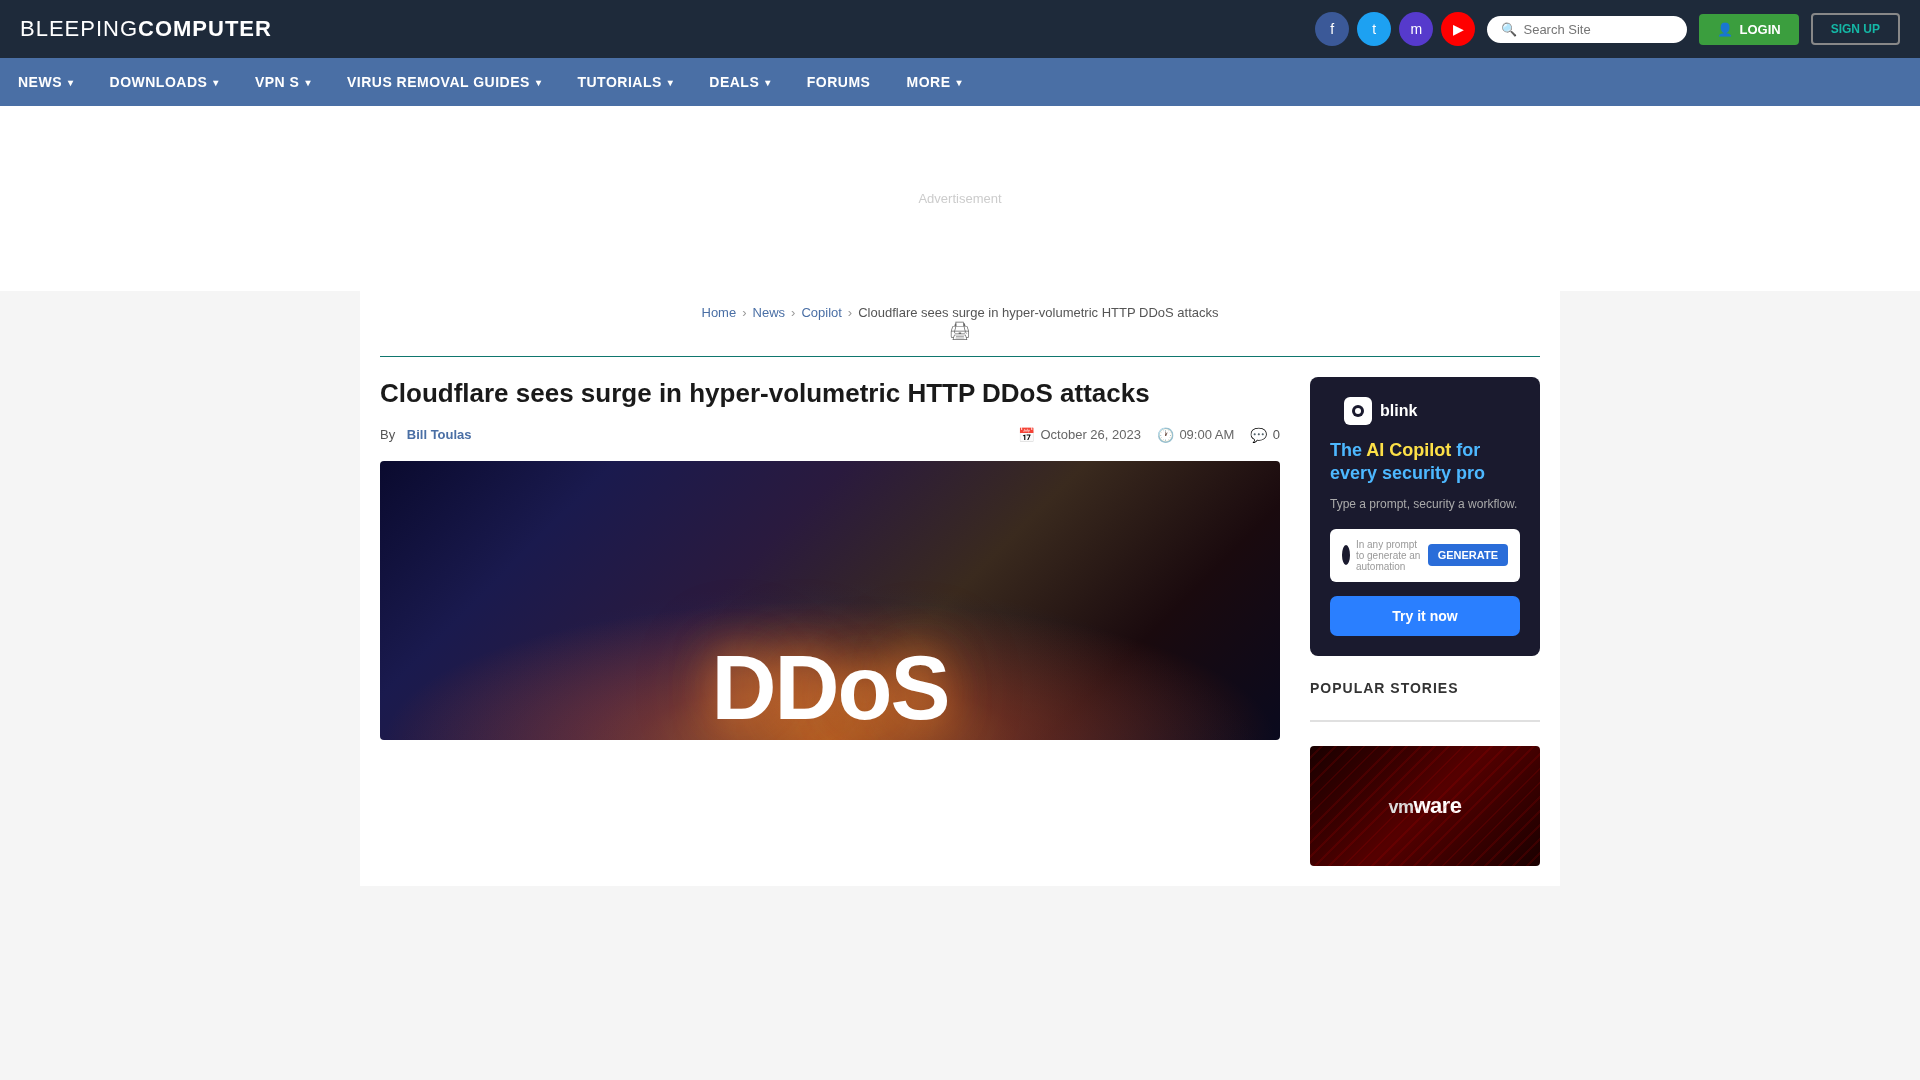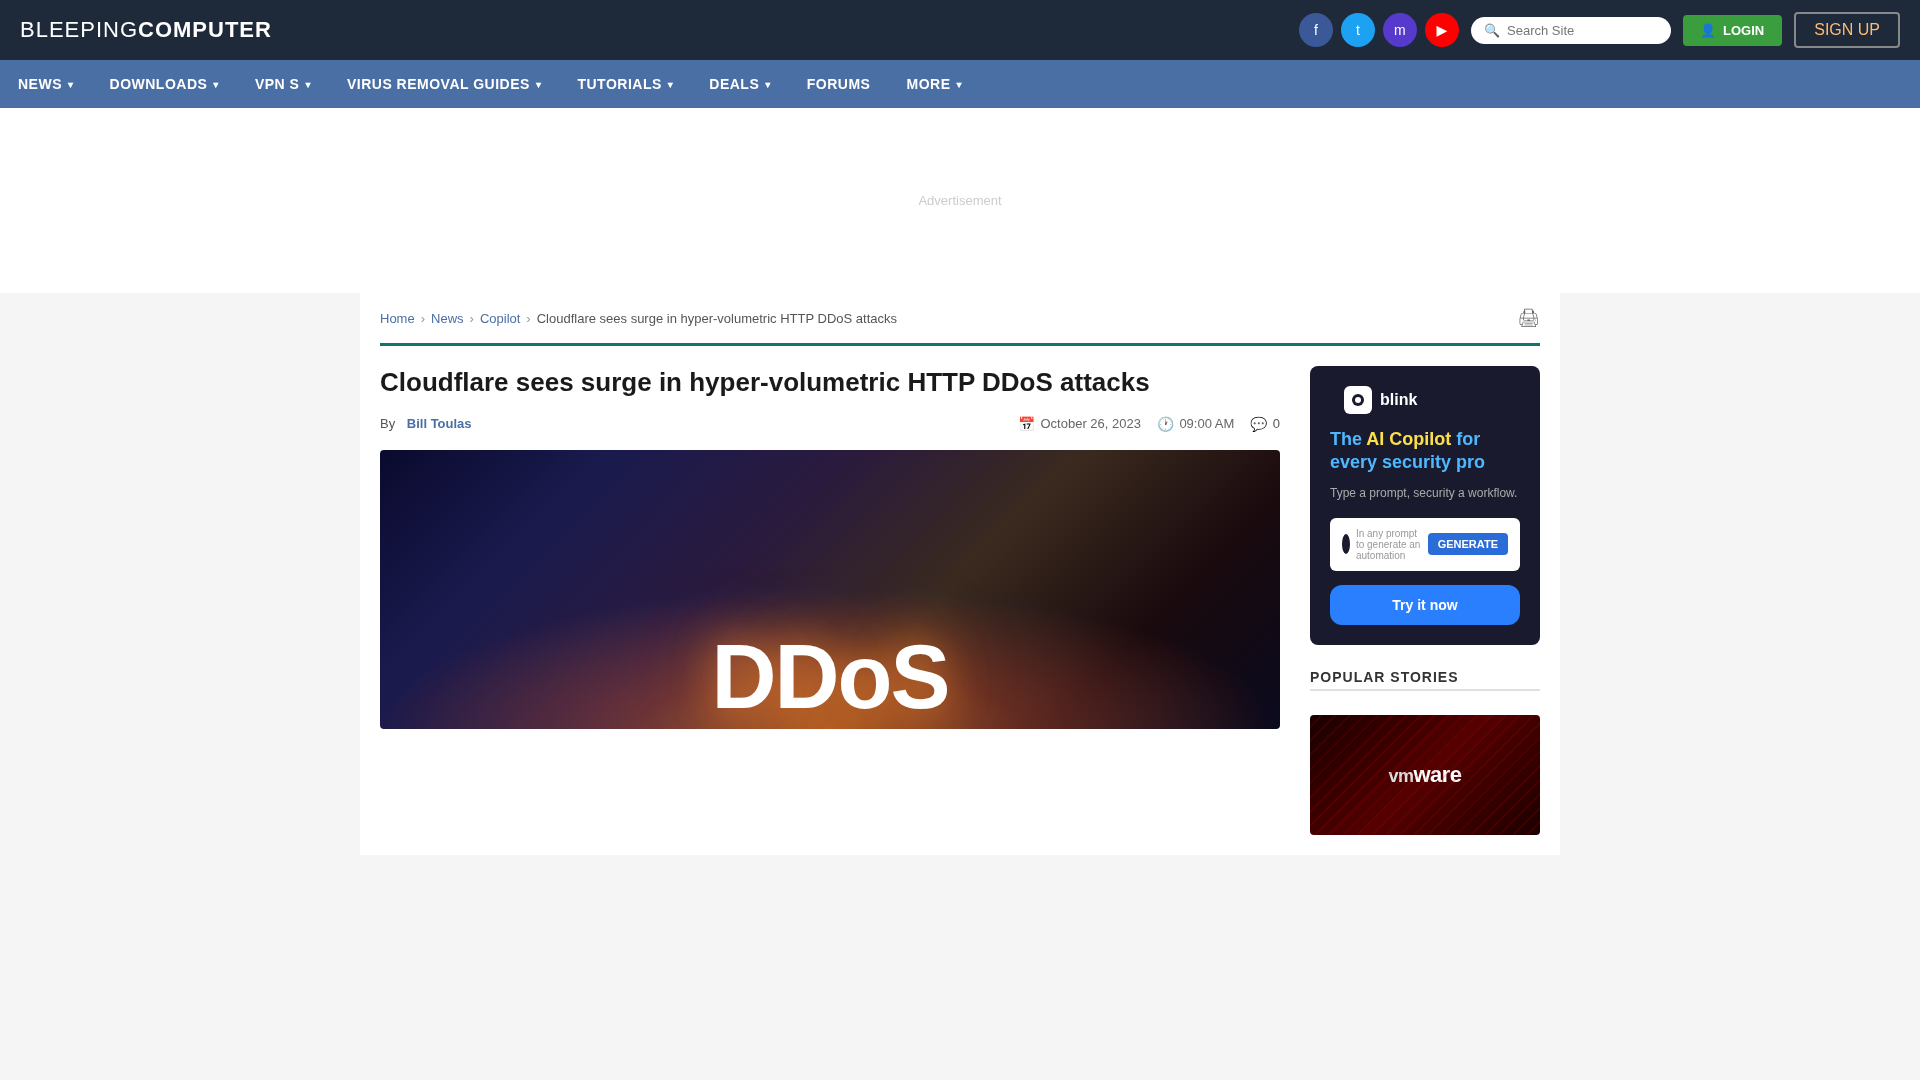--- a/index.html
+++ b/index.html
@@ -73,27 +73,27 @@
       border-radius: 4px;
       cursor: pointer;
       font-size: 13px;
       font-weight: bold;
       display: flex;
       align-items: center;
       gap: 6px;
     }
     .btn-signup {
       background: transparent;
-      color: #fdba74;
+      color: #14b8a6;
       border: 2px solid #888;
       padding: 7px 18px;
       border-radius: 4px;
       cursor: pointer;
-      font-size: 16px;
-      font-weight: normal;
+      font-size: 12px;
+      font-weight: bold;
     }
 
     
     .nav {
       background: #4a6fa5;
       display: flex;
       align-items: stretch;
     }
     .nav-item {
       color: white;
@@ -131,22 +131,23 @@
       padding: 0 20px;
       background: white;
     }
 
     
     .breadcrumb {
       display: flex;
       align-items: center;
       padding: 14px 0;
       font-size: 13px;
-      border-bottom: 3px solid #0f766e;
+      border-bottom: 1px solid #0f766e;
       justify-content: space-between;
+      flex-direction: column;
     }
     .breadcrumb-links {
       display: flex;
       align-items: center;
       gap: 4px;
     }
     .breadcrumb a {
       color: #4a6fa5;
       text-decoration: none;
     }
@@ -341,37 +342,37 @@
       border-radius: 50%;
       display: inline-block;
       margin-right: 6px;
     }
     .ad-try-btn {
       background: #2a7fff;
       color: white;
       border: none;
       width: 100%;
       padding: 12px;
-      border-radius: 12px;
+      border-radius: 7px;
       font-size: 14px;
       cursor: pointer;
       font-weight: bold;
     }
 
     
     .popular-stories {
       margin-top: 4px;
     }
     .popular-title {
       font-size: 14px;
       font-weight: bold;
       text-transform: uppercase;
       letter-spacing: 1px;
       color: #333;
-      padding-bottom: 4px;
+      padding-bottom: 24px;
       border-bottom: 2px solid #e0e0e0;
       margin-bottom: 24px;
     }
     .story-image {
       width: 100%;
       height: 120px;
       background: linear-gradient(135deg, #1a0000 0%, #3a0000 30%, #550000 50%, #1a0000 100%);
       border-radius: 4px;
       display: flex;
       align-items: center;

